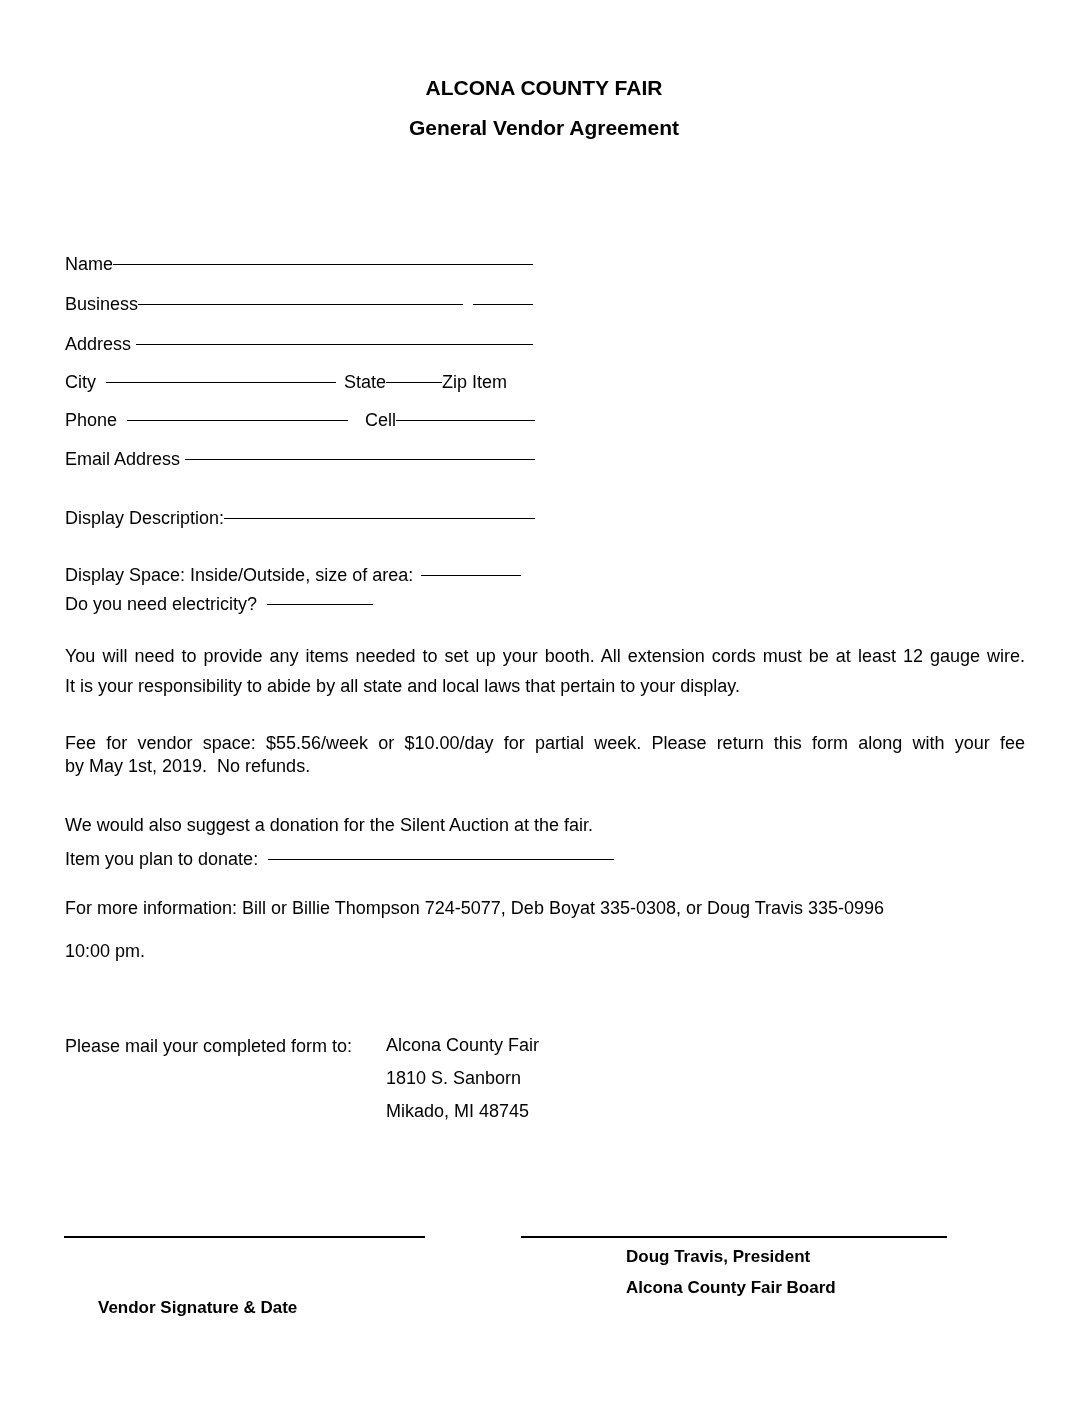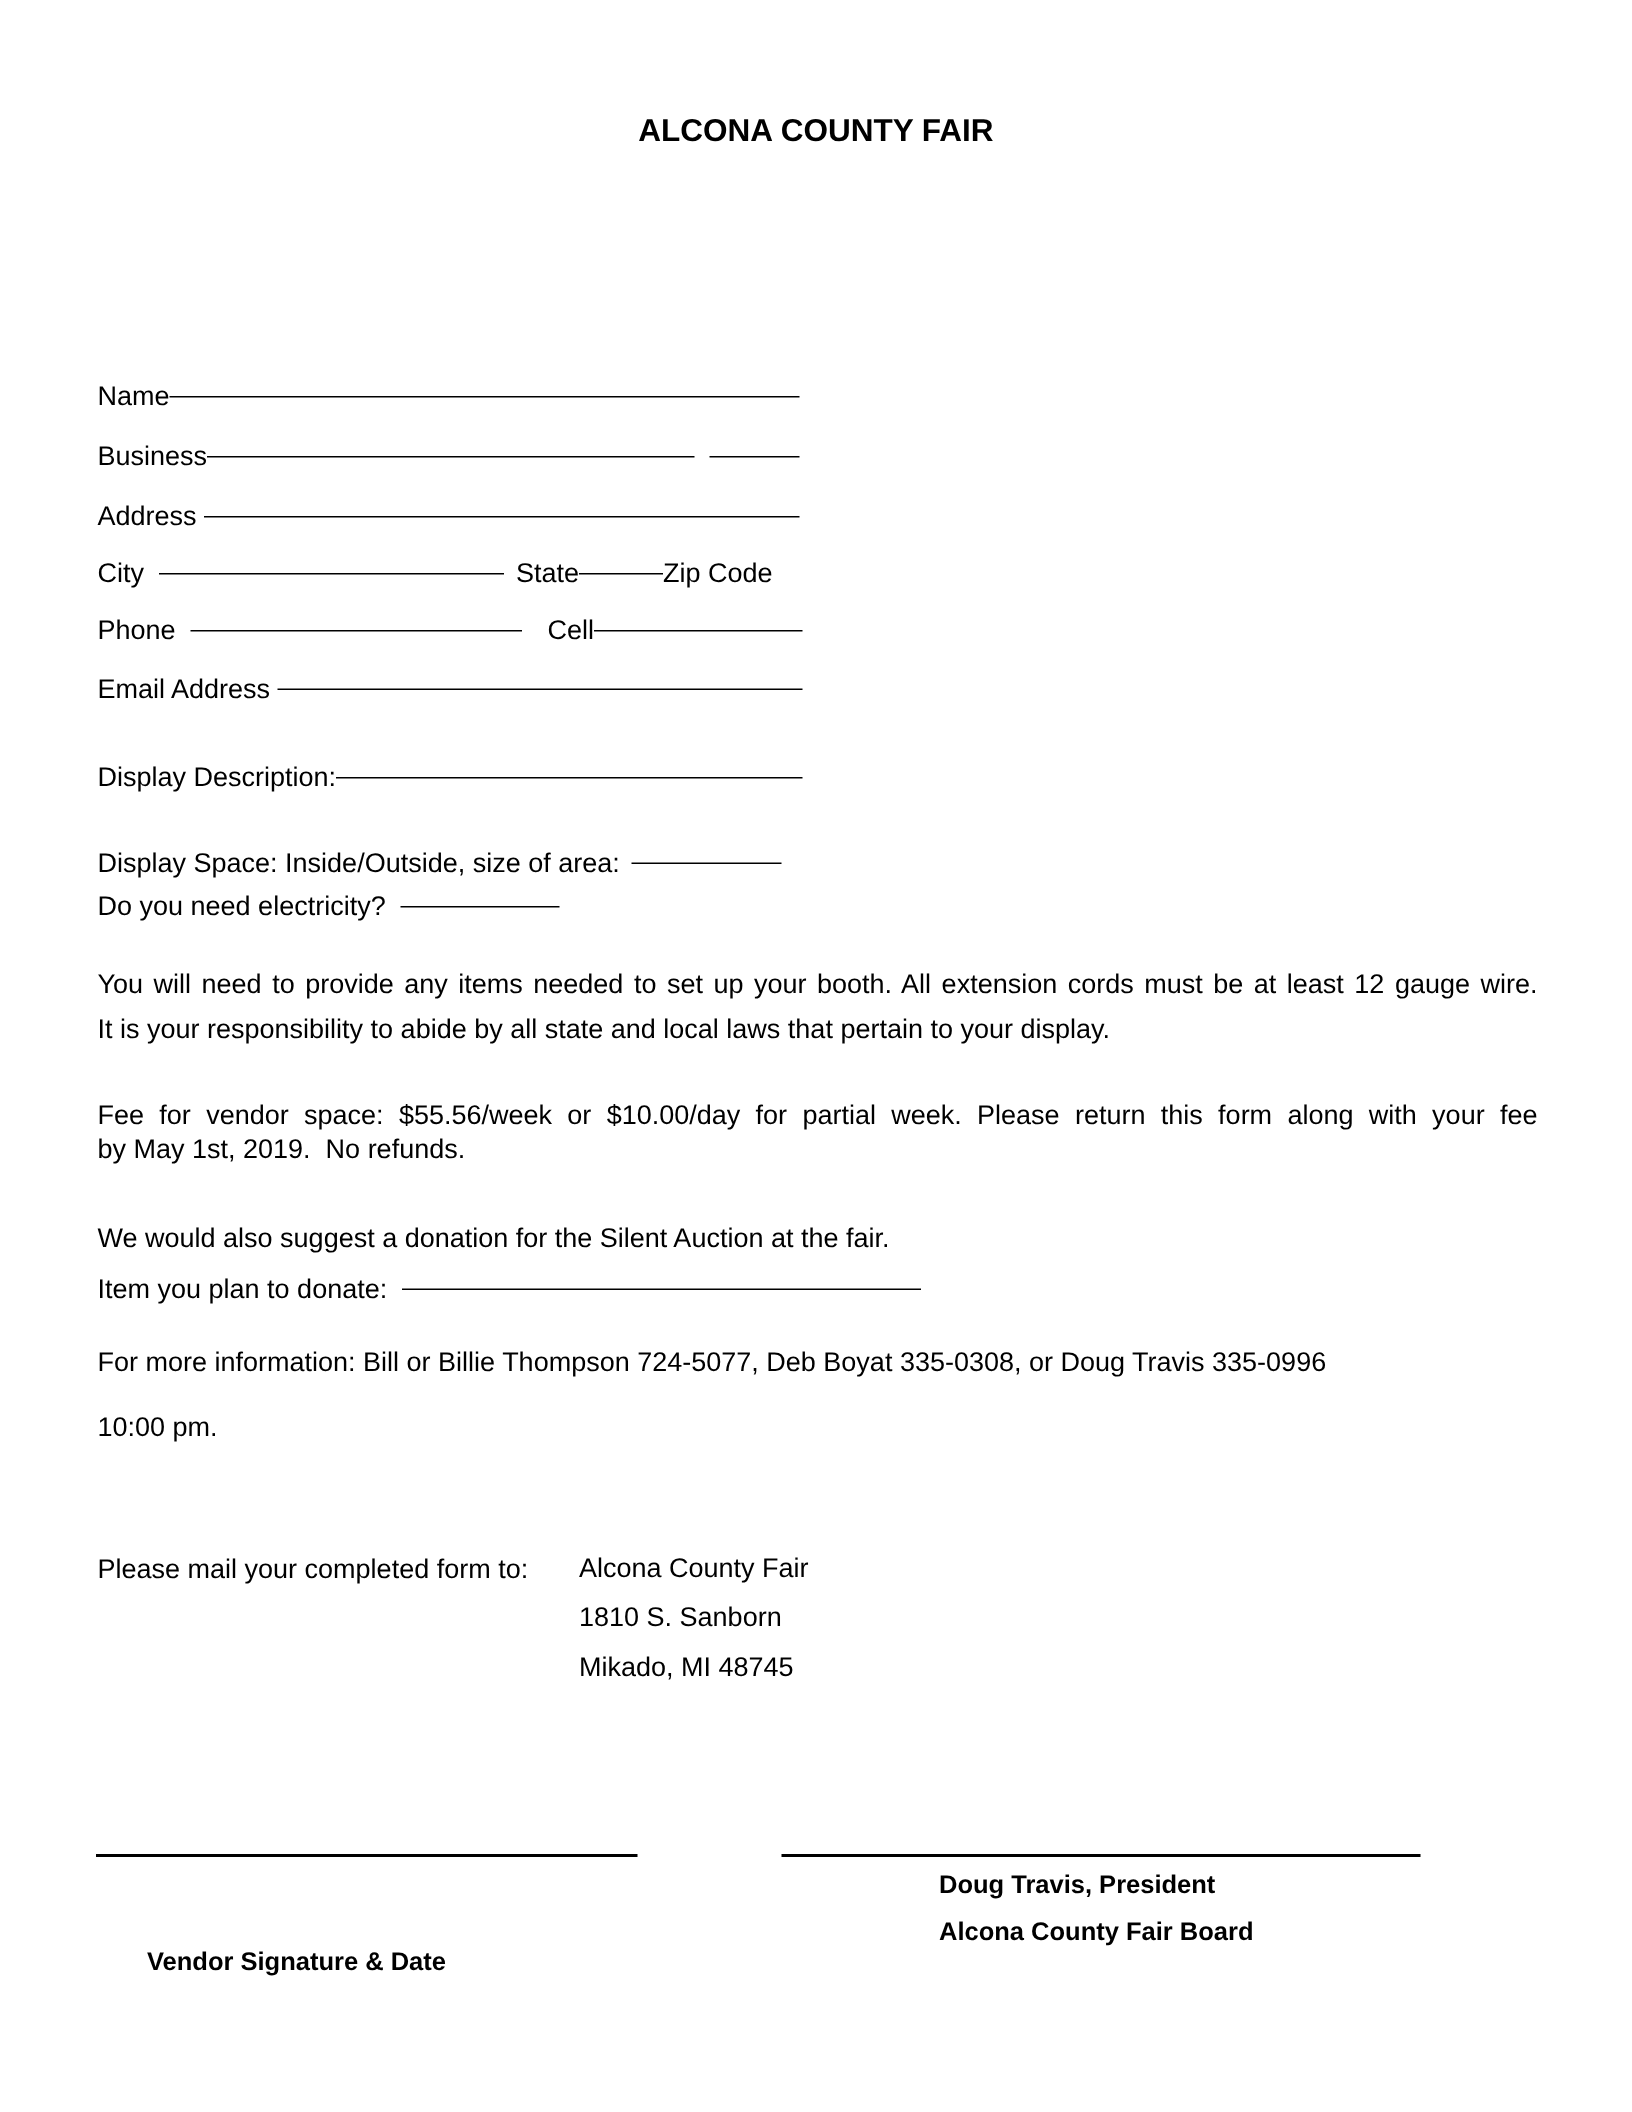--- a/index.html
+++ b/index.html
@@ -76,20 +76,21 @@
     white-space: pre;
   }
 </style>
 </head>
 <body>
 
 <div class="page">
 
   <div class="hdr">
     <div>ALCONA COUNTY FAIR</div>
+    <div>General Vendor Agreement</div>
   </div>
 
   <div class="frow" style="left:65px; top:253px; width:468px;">
     <span class="lbl">Name</span>
     <span class="uline"></span>
   </div>
 
   <div class="frow" style="left:65px; top:293px; width:468px;">
     <span class="lbl">Business</span>
     <span class="uline"></span>
@@ -103,21 +104,21 @@
     <span class="uline"></span>
   </div>
 
   <div class="frow" style="left:65px; top:371px;">
     <span class="lbl">City</span>
     <span style="flex:0 0 10px;"></span>
     <span class="uline fixed" style="width:230px;"></span>
     <span style="flex:0 0 8px;"></span>
     <span class="lbl">State</span>
     <span class="uline fixed" style="width:56px;"></span>
-    <span class="lbl">Zip Code</span>
+    <span class="lbl">Zip Item</span>
   </div>
 
   <div class="frow" style="left:65px; top:409px; width:470px;">
     <span class="lbl">Phone</span>
     <span style="flex:0 0 10px;"></span>
     <span class="uline fixed" style="width:221px;"></span>
     <span style="flex:0 0 17px;"></span>
     <span class="lbl">Cell</span>
     <span class="uline"></span>
   </div>

